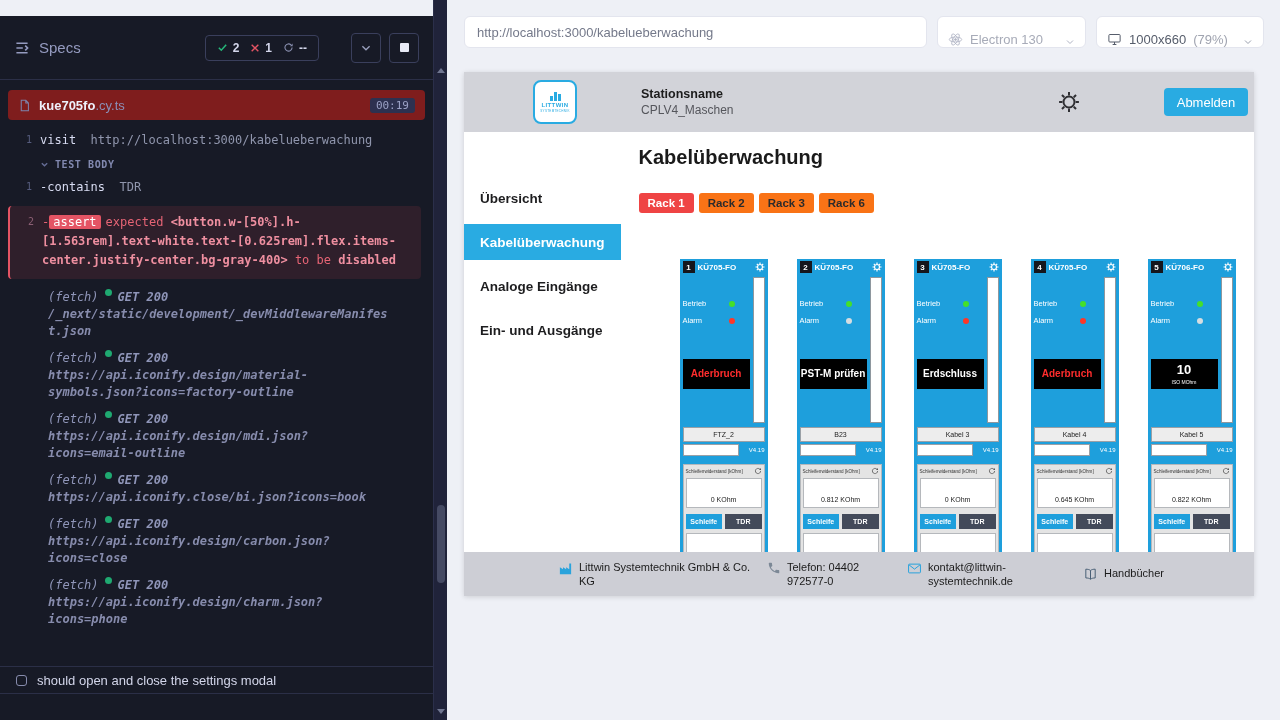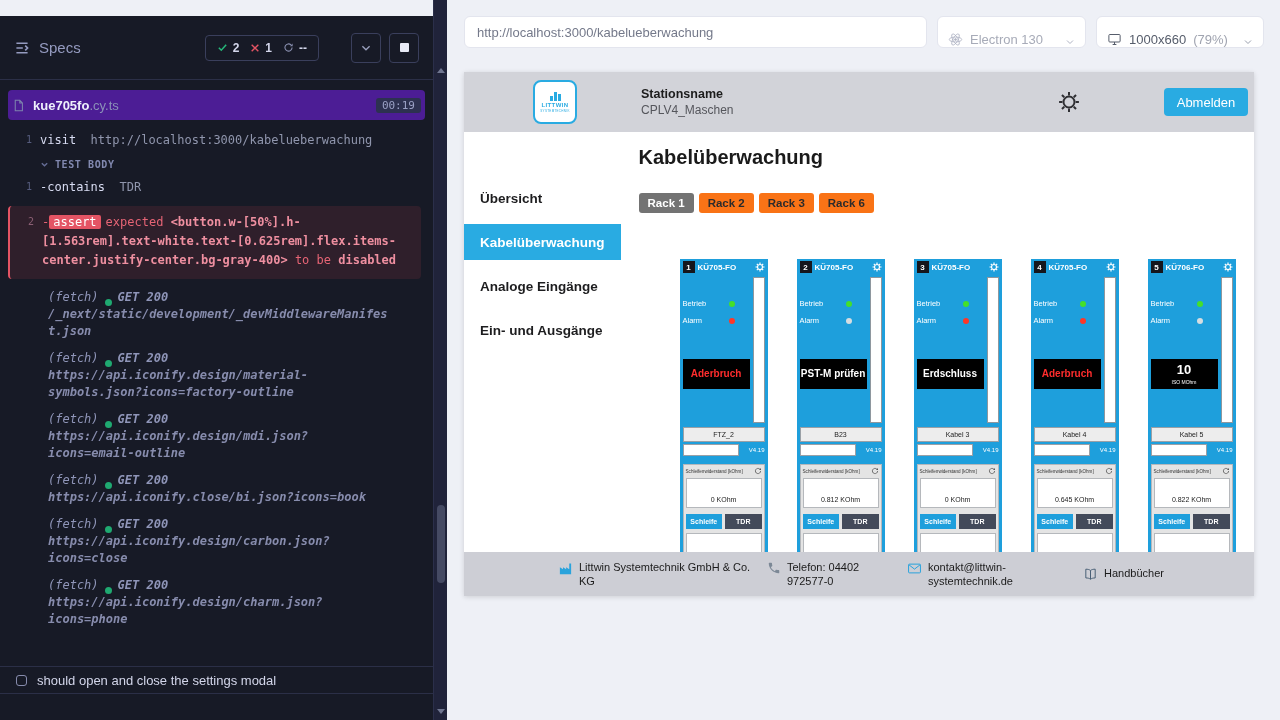--- a/index.html
+++ b/index.html
@@ -10,41 +10,41 @@
   
   .runner{position:absolute;left:0;top:16px;width:433px;height:720px;background:#171a26;display:flex;flex-direction:column}
   .runner-header{height:64px;flex:0 0 auto;display:flex;align-items:center;justify-content:space-between;padding:0 14px;border-bottom:1px solid #2b2f47}
   .specs-toggle{display:flex;align-items:center;gap:9px;color:#959bc0;font-size:15px;cursor:pointer}
   .header-controls{display:flex;align-items:center;gap:8px}
   .stats-pill{display:flex;align-items:center;gap:11px;border:1px solid #3a3f5c;border-radius:4px;padding:5px 11px;margin-right:24px}
   .stat{display:flex;align-items:center;gap:5px;font-size:12px;color:#d3d6ea;font-weight:bold}
   .icon-btn{width:30px;height:30px;border:1px solid #3a3f5c;border-radius:4px;background:transparent;display:flex;align-items:center;justify-content:center;cursor:pointer}
   .stop-square{width:9px;height:9px;background:#e8eaf6;border-radius:1px}
 
-  .spec-row{margin:10px 8px 4px 8px;height:30px;flex:0 0 auto;background:#4c1d95;border-radius:4px;display:flex;align-items:center;gap:8px;padding:0 4px;font-size:13px}
+  .spec-row{margin:10px 8px 4px 8px;height:30px;flex:0 0 auto;background:#7f1d1d;border-radius:4px;display:flex;align-items:center;gap:8px;padding:0 10px;font-size:13px}
   .spec-name{color:#eef0fb;font-weight:bold}
   .spec-ext{color:#8b91b8}
   .spec-timer{margin-left:auto;color:#9ba1c6;background:#2d3150;border-radius:3px;padding:1px 6px;font-size:11px;font-family:"DejaVu Sans Mono",monospace}
 
   .cmd-log{flex:1 1 auto;overflow:hidden;font-family:"DejaVu Sans Mono",monospace;font-size:12px;padding-top:4px}
   .cmd-row{display:flex;padding:3px 0}
   .cmd-num{flex:0 0 40px;text-align:right;padding-right:8px;color:#565c7e;font-size:10px;padding-top:3px}
   .cmd-body{flex:1;padding-right:41px;color:#9aa0c4;line-height:19px;overflow-wrap:anywhere}
   .cmd-name{color:#d8dcf2}
   .cmd-arg{color:#9096ad}
   .cmd-body.child::before{content:"-";color:#d8dcf2}
   .section-header{display:flex;align-items:center;gap:6px;padding:6px 0 5px 40px;color:#8289b0;font-size:10px;font-weight:bold;letter-spacing:.6px}
   .cmd-row.failed{background:#2f1f2b;border-left:2px solid #e45464;border-radius:4px;margin:6px 12px 6px 8px;padding:7px 6px 9px 0}
   .cmd-row.failed .cmd-num{flex-basis:32px;color:#8b5f74}
   .assert-body{flex:1;padding-right:10px;line-height:19px;overflow-wrap:anywhere;color:#e66475}
   .assert-body::before{content:"-";color:#e66475}
   .assert-badge{background:#e45464;color:#fff;border-radius:2px;padding:0 4px;margin-right:5px}
   .assert-text b{font-weight:bold;color:#ef8fa0}
   .fetch-row{margin:10px 44px 0 48px;font-style:italic;line-height:17px}
-  .fetch-head{display:flex;align-items:flex-end;gap:6px;color:#8f95b8}
+  .fetch-head{display:flex;align-items:flex-start;gap:6px;color:#8f95b8}
   .fetch-dot{width:7px;height:7px;border-radius:50%;background:#1fa971;flex:0 0 auto}
   .fetch-method{font-weight:bold}
   .fetch-url{color:#878cad;font-weight:bold;overflow-wrap:anywhere}
 
   .next-test{flex:0 0 28px;border-top:1px solid #2b2f47;border-bottom:1px solid #2b2f47;display:flex;align-items:center;gap:10px;padding:0 16px;font-size:13px;color:#d3d6ea;background:#171a26}
   .test-icon{width:11px;height:11px;border:1.5px solid #878cad;border-radius:3px;flex:0 0 auto}
   .runner-bottom-space{flex:0 0 42px}
 
   
   .scrollcol{position:absolute;left:433px;top:0;width:14px;height:720px;background:#20233a;border-left:1px solid #2b2f4a}
@@ -79,21 +79,21 @@
   .logout-btn{margin-right:6px;width:84px;height:28px;background:#29abe2;border:none;border-radius:4px;color:#fff;font-size:13px;font-family:"Liberation Sans",sans-serif;cursor:pointer}
 
   .app-body{flex:1 1 auto;display:flex;overflow:hidden}
   .app-nav{flex:0 0 155px;background:#fff;padding-top:48px}
   .nav-item{height:36px;display:flex;align-items:center;padding:0 16px;font-size:13.5px;font-weight:bold;color:#1d1d1f;margin-bottom:8px;cursor:pointer}
   .nav-item.active{background:#29abe2;color:#fff}
   .app-main{flex:1;padding-left:18px;overflow:hidden}
   .page-title{margin-top:14px;font-size:20px;font-weight:bold;color:#1a1a1a}
   .tabs{margin-top:24px;display:flex;gap:5px}
   .rack-tab{border:none;padding:4px 9px;font-size:11.5px;font-weight:bold;border-radius:3px;background:#f97316;color:#2b2b2b;font-family:"Liberation Sans",sans-serif;cursor:pointer}
-  .rack-tab.active{background:#737373;color:#fff}
+  .rack-tab.active{background:#ef4444;color:#fff}
   .cards{margin-top:46px;padding-left:41px;display:flex;gap:29px}
 
   .card{flex:0 0 88px;width:88px;background:#1e9fdc;height:310px}
   .card-top{display:flex;align-items:center;gap:3px;padding:2px 3px;height:16px}
   .card-num{width:12px;height:12px;background:#15161c;color:#fff;font-size:8px;font-weight:bold;display:flex;align-items:center;justify-content:center}
   .card-title{flex:1;color:#fff;font-size:8px;font-weight:bold}
   .card-gear{color:#fff;cursor:pointer}
   .card-mid{display:flex;padding:0 3px;height:148px}
   .card-left{flex:1;padding-right:3px}
   .led-row{display:flex;align-items:center;justify-content:space-between;width:52px;margin-top:8px}

